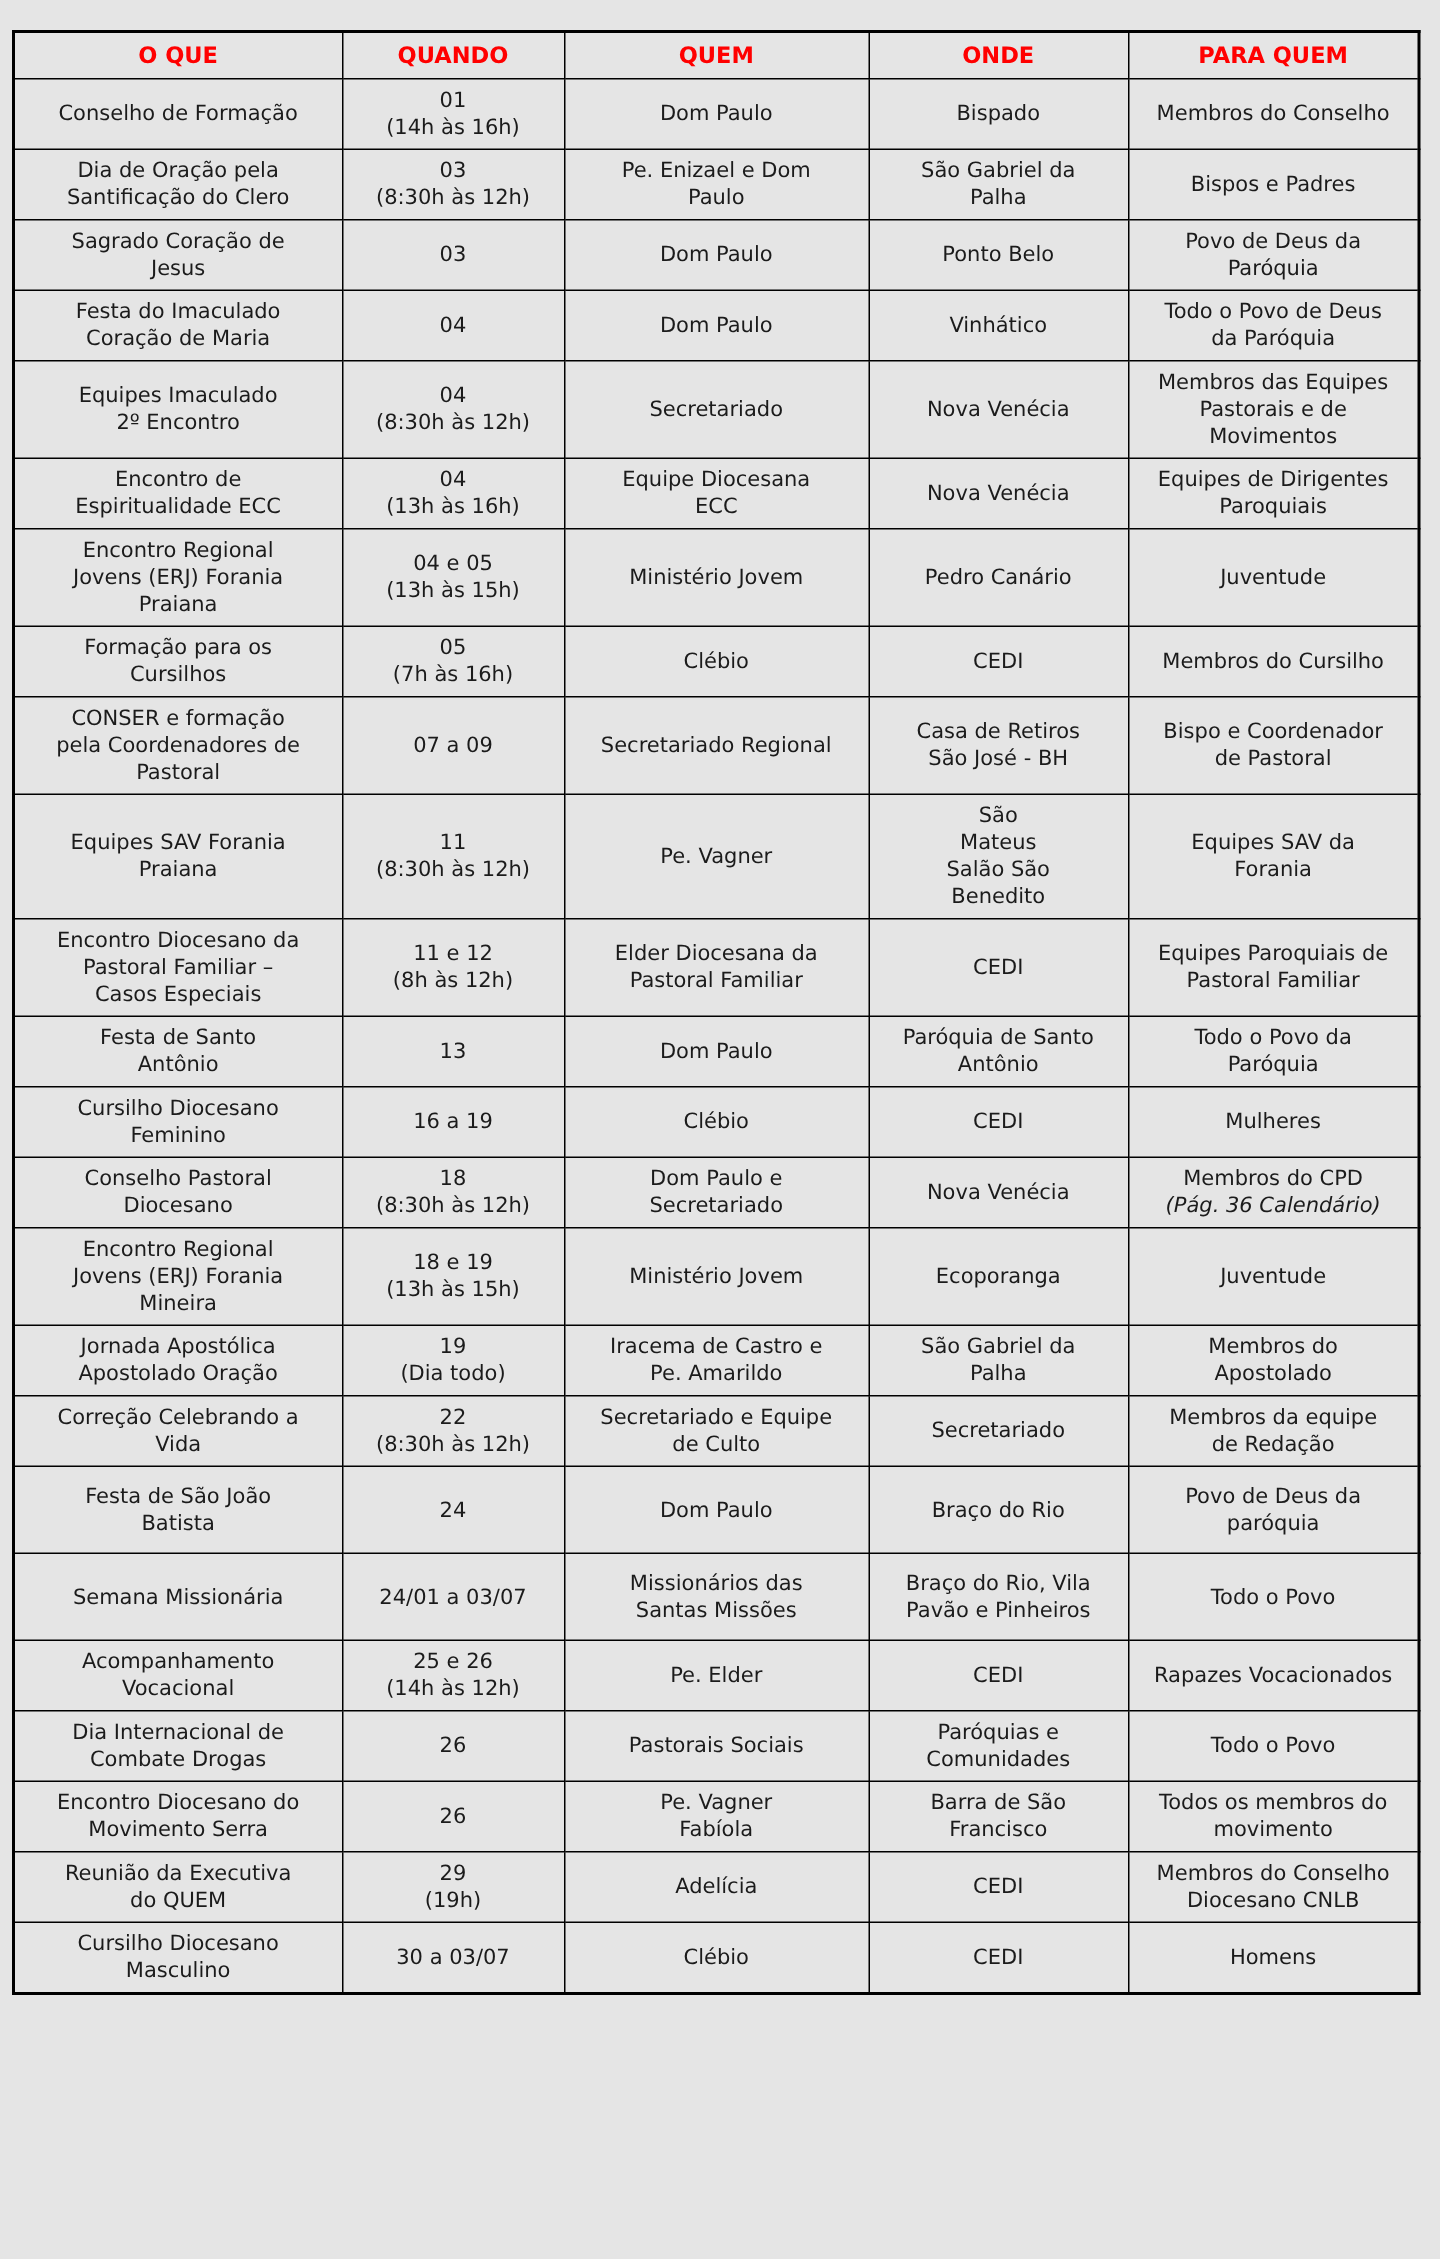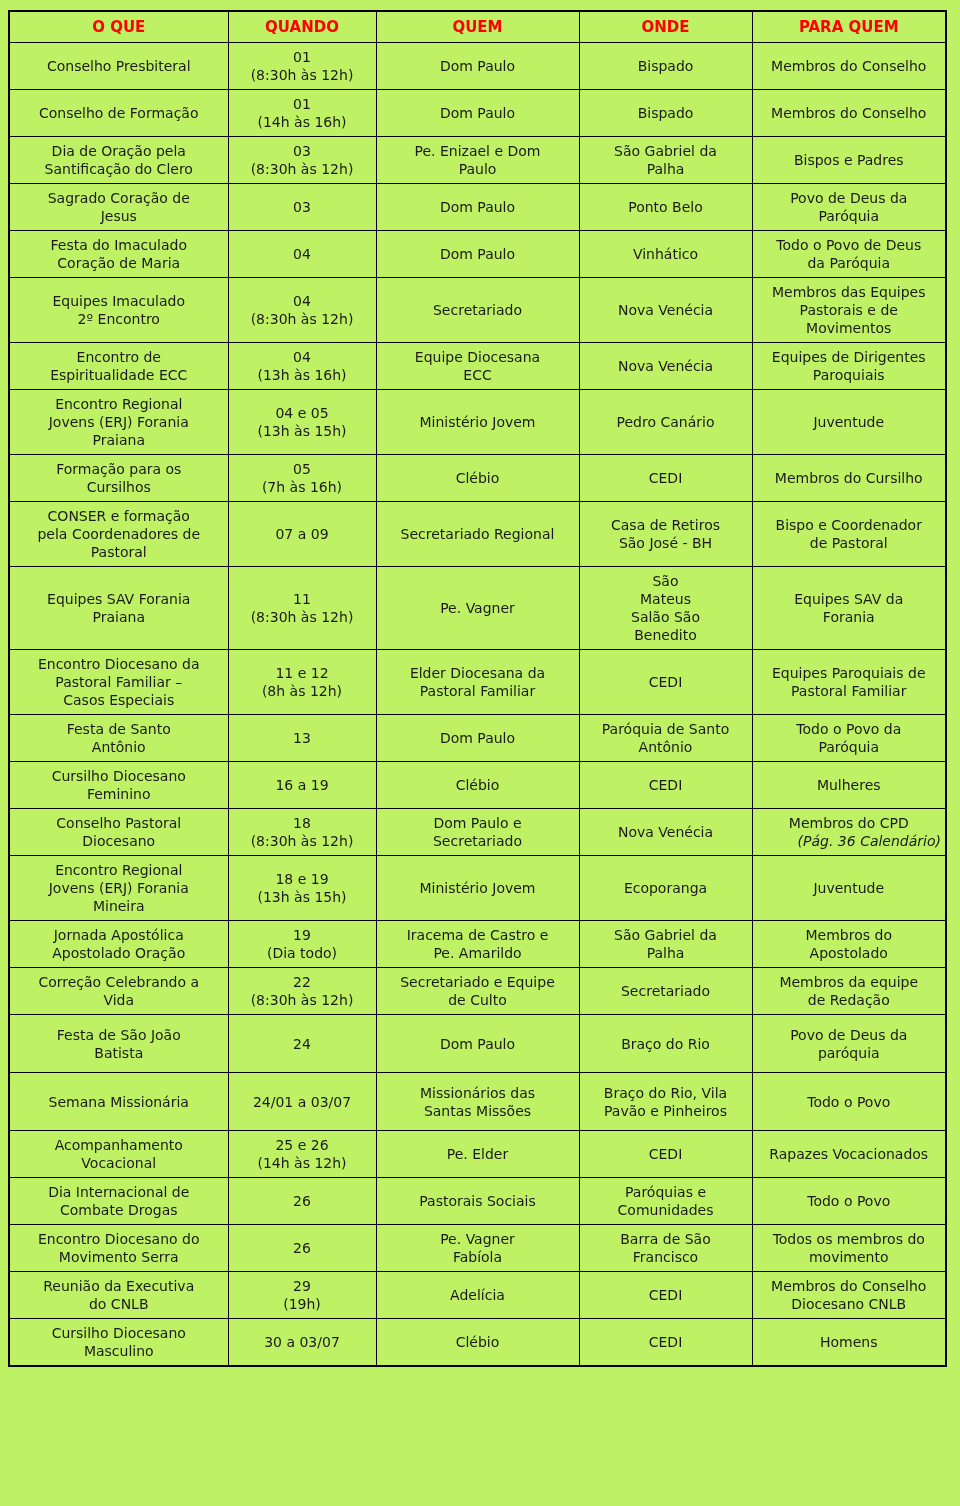--- a/index.html
+++ b/index.html
@@ -6,22 +6,22 @@
   * { box-sizing: border-box; }
   body {
     margin: 0;
     background: #ffffff;
     font-family: "DejaVu Sans", "Liberation Sans", sans-serif;
     color: var(--text-color);
   }
   .page {
     width: 960px;
     height: 1506px;
-    padding: 10px 0 0 8px;
-    background: #bef264;
+    padding: 20px 0 0 8px;
+    background: #e5e5e5;
     overflow: hidden;
   }
   table.calendar-table {
     border-collapse: collapse;
     width: 937px;
     table-layout: fixed;
     border: 2px solid var(--line-color);
   }
   col.c-what  { width: 219px; }
   col.c-when  { width: 148px; }
@@ -38,21 +38,21 @@
   }
   td { white-space: pre-line; }
   th {
     color: var(--header-color);
     font-weight: bold;
     font-size: 15px;
     padding: 6px 4px;
     white-space: normal;
   }
   td.event-bold { font-weight: normal; }
-  .note-italic { font-style: italic; text-align: right; }
+  .note-italic { font-style: italic; }
   tr.row-tall td { height: 58px; }
 </style>
 </head>
 <body>
 
 <div class="page">
   <table class="calendar-table">
     <colgroup>
       <col class="c-what">
       <col class="c-when">
@@ -64,28 +64,20 @@
       <tr>
         <th>O QUE</th>
         <th>QUANDO</th>
         <th>QUEM</th>
         <th>ONDE</th>
         <th>PARA QUEM</th>
       </tr>
     </thead>
     <tbody id="table-body">
         <tr>
-          <td>Conselho Presbiteral</td>
-          <td>01
-(8:30h às 12h)</td>
-          <td>Dom Paulo</td>
-          <td>Bispado</td>
-          <td>Membros do Conselho</td>
-        </tr>
-        <tr>
           <td>Conselho de Formação</td>
           <td>01
 (14h às 16h)</td>
           <td>Dom Paulo</td>
           <td>Bispado</td>
           <td>Membros do Conselho</td>
         </tr>
         <tr>
           <td class="event-bold">Dia de Oração pela
 Santificação do Clero</td>
@@ -295,21 +287,21 @@
           <td>26</td>
           <td>Pe. Vagner
 Fabíola</td>
           <td>Barra de São
 Francisco</td>
           <td>Todos os membros do
 movimento</td>
         </tr>
         <tr>
           <td>Reunião da Executiva
-do CNLB</td>
+do QUEM</td>
           <td>29
 (19h)</td>
           <td>Adelícia</td>
           <td>CEDI</td>
           <td>Membros do Conselho
 Diocesano CNLB</td>
         </tr>
         <tr>
           <td>Cursilho Diocesano
 Masculino</td>

